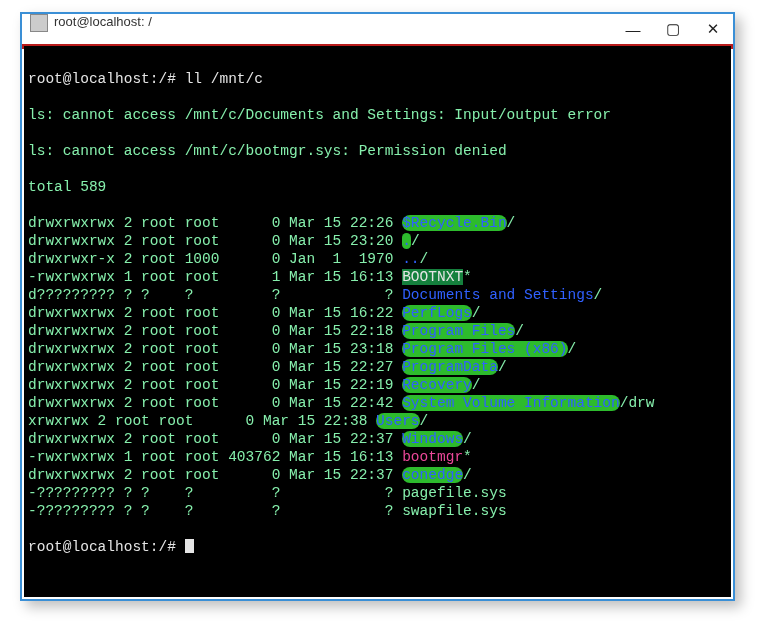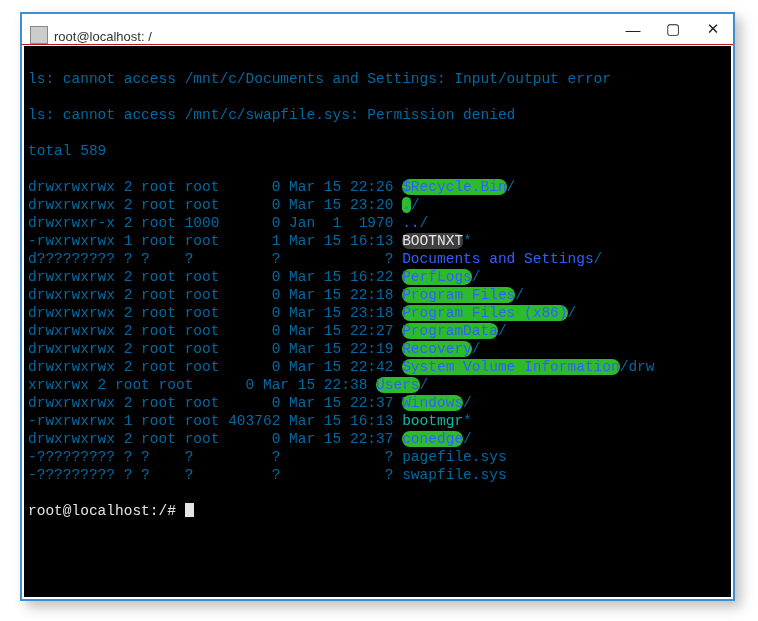--- a/index.html
+++ b/index.html
@@ -13,23 +13,23 @@
     left: 20px;
     top: 12px;
     width: 711px;
     height: 585px;
     border: 2px solid #3a8fd6;
     background: #fff;
     box-shadow: 6px 6px 12px rgba(0,0,0,0.25);
   }
   .titlebar {
     height: 30px;
-    border-bottom: 1px solid #b91c1c;
+    border-bottom: 5px solid #b91c1c;
     display: flex;
-    align-items: flex-end;
+    align-items: flex-start;
     font-family: "Segoe UI", Tahoma, sans-serif;
     font-size: 13px;
     color: #333;
     background: #fff;
   }
   .titlebar .app-icon {
     width: 16px;
     height: 16px;
     margin: 0 6px 0 8px;
     background: #ccc;
@@ -55,24 +55,24 @@
     background: #000;
     color: #ccc;
     font-family: "Consolas", "Courier New", monospace;
     font-size: 14.5px;
     line-height: 18px;
     padding: 6px 4px;
     overflow: hidden;
     white-space: pre;
   }
   .p  { color: #e5e5e5; } 
-  .g  { color: #0369a1; } 
+  .g  { color: #86efac; } 
   .dir { color: #3060ff; background: #2dbb2d; border-radius: 8px; } 
-  .exe { color: #14b8a6; }  
-  .exe-bg { color: #e5e5e5; background: #404040; border-radius: 7px; } 
+  .exe { color: #ec4899; }  
+  .exe-bg { color: #e5e5e5; background: #15803d; } 
   .blue { color: #3060ff; }
   .cursor {
     display: inline-block;
     width: 9px;
     height: 14px;
     background: #e5e5e5;
     vertical-align: -2px;
   }
   .line { display: block; white-space: pre; }
 </style>
@@ -84,20 +84,21 @@
   <div class="titlebar">
     <div class="app-icon"></div>
     <div class="title-text">root@localhost: /</div>
     <div class="spacer"></div>
     <div class="win-btn">—</div>
     <div class="win-btn">▢</div>
     <div class="win-btn">✕</div>
   </div>
 
   <div class="terminal">
+<span class="line"><span class="p">root@localhost:/#</span><span class="p"> </span><span class="p">ll /mnt/c</span></span>
 <span class="line g">ls: cannot access /mnt/c/Documents and Settings: Input/output error</span>
-<span class="line g">ls: cannot access /mnt/c/swapfile.sys: Permission denied</span>
+<span class="line g">ls: cannot access /mnt/c/bootmgr.sys: Permission denied</span>
 <span class="line g">total 589</span>
 <div id="rows-mount"><span class="line"><span class="g">drwxrwxrwx 2 root root      0 Mar 15 22:26 </span><span class="dir">$Recycle.Bin</span><span class="g">/</span></span><span class="line"><span class="g">drwxrwxrwx 2 root root      0 Mar 15 23:20 </span><span class="dir">.</span><span class="g">/</span></span><span class="line"><span class="g">drwxrwxr-x 2 root 1000      0 Jan  1  1970 </span><span class="blue">..</span><span class="g">/</span></span><span class="line"><span class="g">-rwxrwxrwx 1 root root      1 Mar 15 16:13 </span><span class="exe-bg">BOOTNXT</span><span class="g">*</span></span><span class="line"><span class="g">d????????? ? ?    ?         ?            ? </span><span class="blue">Documents and Settings</span><span class="g">/</span></span><span class="line"><span class="g">drwxrwxrwx 2 root root      0 Mar 15 16:22 </span><span class="dir">PerfLogs</span><span class="g">/</span></span><span class="line"><span class="g">drwxrwxrwx 2 root root      0 Mar 15 22:18 </span><span class="dir">Program Files</span><span class="g">/</span></span><span class="line"><span class="g">drwxrwxrwx 2 root root      0 Mar 15 23:18 </span><span class="dir">Program Files (x86)</span><span class="g">/</span></span><span class="line"><span class="g">drwxrwxrwx 2 root root      0 Mar 15 22:27 </span><span class="dir">ProgramData</span><span class="g">/</span></span><span class="line"><span class="g">drwxrwxrwx 2 root root      0 Mar 15 22:19 </span><span class="dir">Recovery</span><span class="g">/</span></span><span class="line"><span class="g">drwxrwxrwx 2 root root      0 Mar 15 22:42 </span><span class="dir">System Volume Information</span><span class="g">/drw</span></span><span class="line"><span class="g">xrwxrwx 2 root root      0 Mar 15 22:38 </span><span class="dir">Users</span><span class="g">/</span></span><span class="line"><span class="g">drwxrwxrwx 2 root root      0 Mar 15 22:37 </span><span class="dir">Windows</span><span class="g">/</span></span><span class="line"><span class="g">-rwxrwxrwx 1 root root 403762 Mar 15 16:13 </span><span class="exe">bootmgr</span><span class="g">*</span></span><span class="line"><span class="g">drwxrwxrwx 2 root root      0 Mar 15 22:37 </span><span class="dir">conedge</span><span class="g">/</span></span><span class="line"><span class="g">-????????? ? ?    ?         ?            ? </span><span class="g">pagefile.sys</span><span class="g"></span></span><span class="line"><span class="g">-????????? ? ?    ?         ?            ? </span><span class="g">swapfile.sys</span><span class="g"></span></span></div>
 <span class="line"><span class="p">root@localhost:/# </span><span class="cursor"></span></span>
   </div>
 
 </div>
 
 </body></html>

